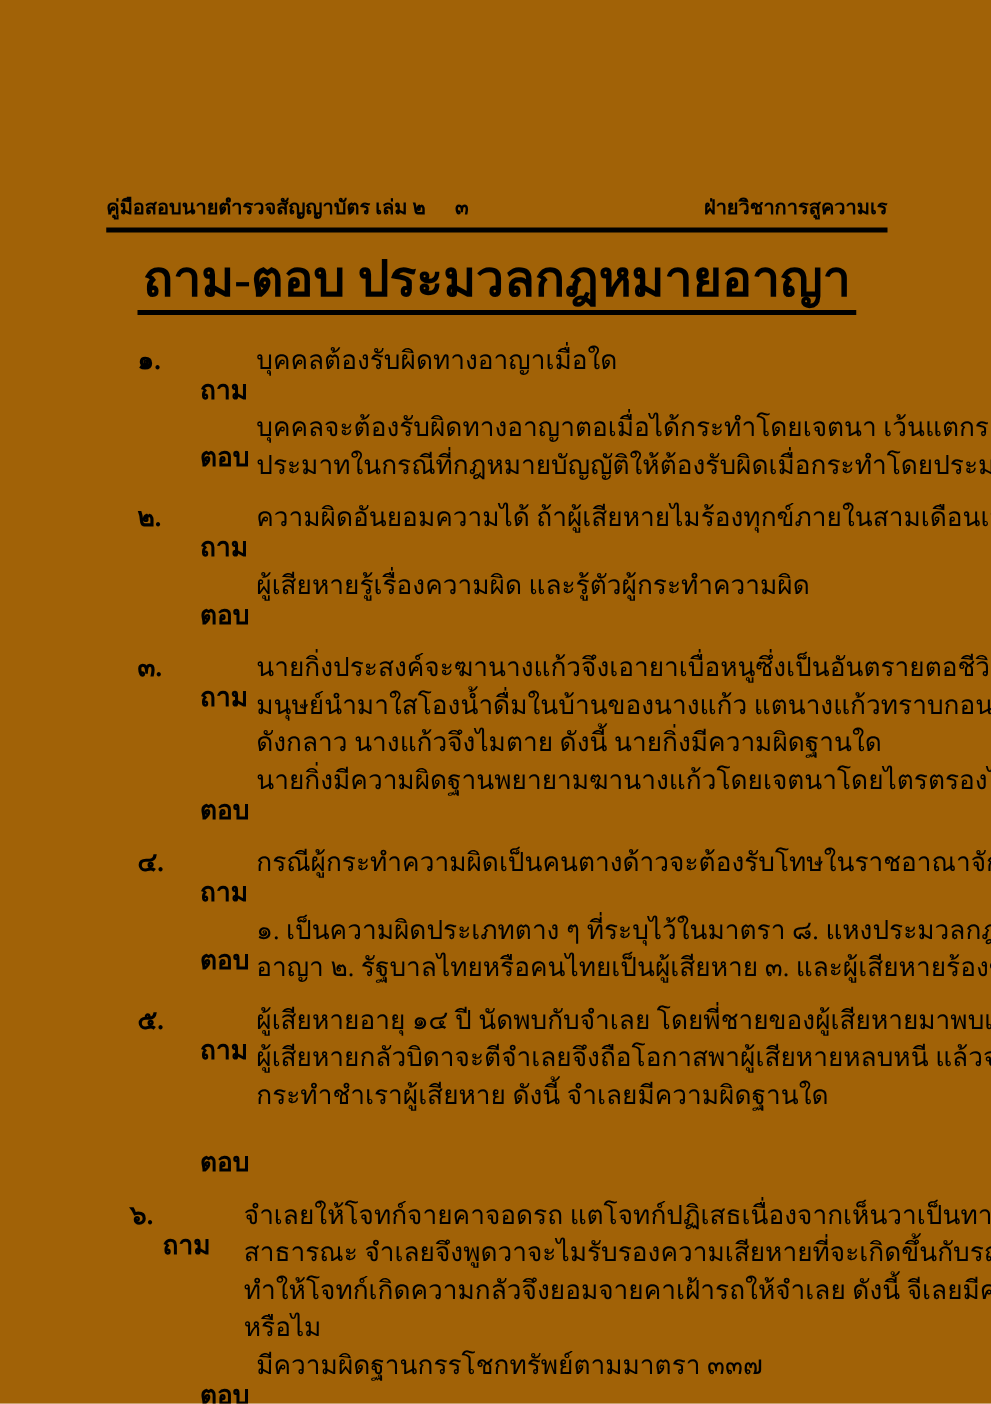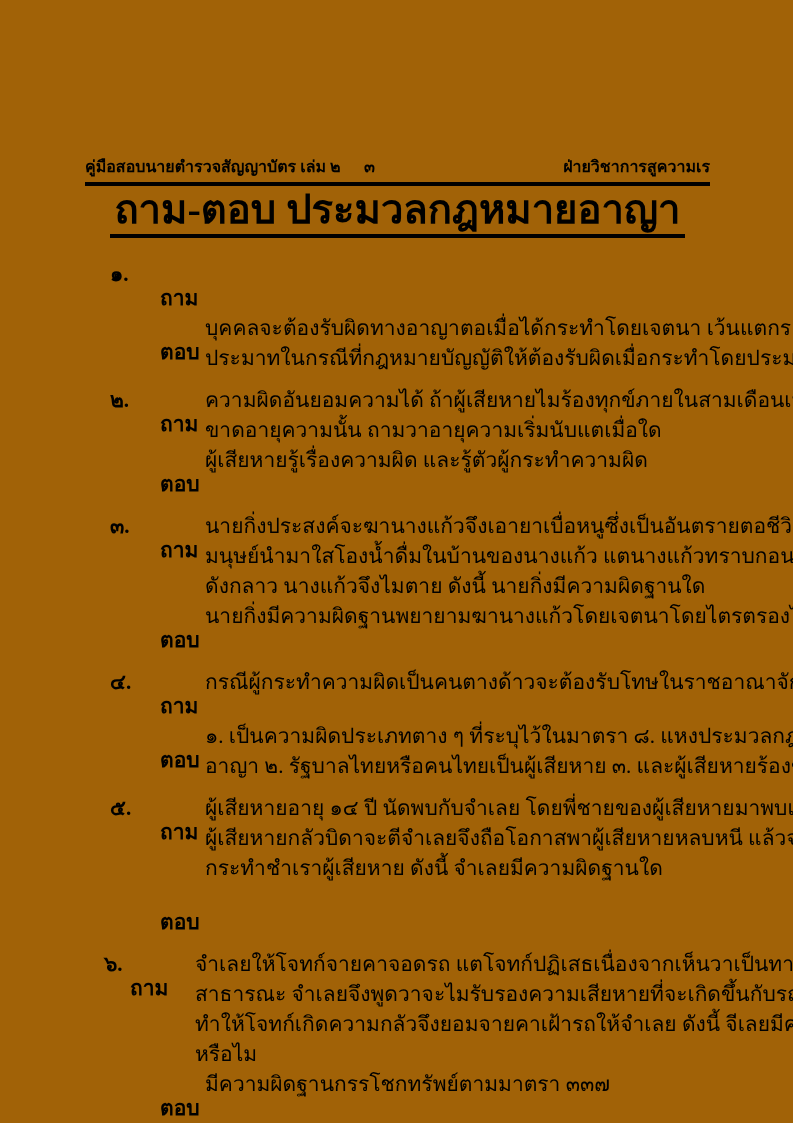--- a/index.html
+++ b/index.html
@@ -31,21 +31,21 @@
   .doc-header .hdr-center { justify-self: center; transform: translateX(-28px); }
   .doc-header .hdr-right  { justify-self: end; }
   .header-rule {
     height: 0;
     border-bottom: 4px solid #000;
     margin-top: 4px;
   }
   
   .title-wrap {
     text-align: center;
-    margin-top: 0;
+    margin-top: 14px;
   }
   .page-title {
     display: inline-block;
     margin: 0;
     font-size: 40px;
     font-weight: bold;
     line-height: 1.18;
     border-bottom: 4px solid #000;
     padding: 0 4px 1px 4px;
   }
@@ -92,38 +92,40 @@
   <div class="title-wrap">
     <h1 class="page-title">ถาม-ตอบ ประมวลกฎหมายอาญา</h1>
   </div>
 
   <main class="qa-list">
 
     <section class="qa-item">
       <div class="qa-row">
         <span class="num">๑.</span>
         <span class="lbl">ถาม</span>
+        <div class="txt">
+          <div class="line">บุคคลต้องรับผิดทางอาญาเมื่อใด</div>
+        </div>
       </div>
       <div class="qa-row">
         <span class="num"></span>
         <span class="lbl">ตอบ</span>
         <div class="txt">
           <div class="line">บุคคลจะต้องรับผิดทางอาญาตอเมื่อได้กระทำโดยเจตนา เว้นแตกระทำโดย</div>
           <div class="line">ประมาทในกรณีที่กฎหมายบัญญัติให้ต้องรับผิดเมื่อกระทำโดยประมาท</div>
         </div>
       </div>
     </section>
 
     <section class="qa-item">
       <div class="qa-row">
         <span class="num">๒.</span>
         <span class="lbl">ถาม</span>
         <div class="txt">
           <div class="line">ความผิดอันยอมความได้ ถ้าผู้เสียหายไมร้องทุกข์ภายในสามเดือนเป็นอัน</div>
-          <div class="line">ขาดอายุความนั้น  ถามวาอายุความเริ่มนับแตเมื่อใด</div>
         </div>
       </div>
       <div class="qa-row">
         <span class="num"></span>
         <span class="lbl">ตอบ</span>
         <div class="txt">
           <div class="line">ผู้เสียหายรู้เรื่องความผิด  และรู้ตัวผู้กระทำความผิด</div>
         </div>
       </div>
     </section>

